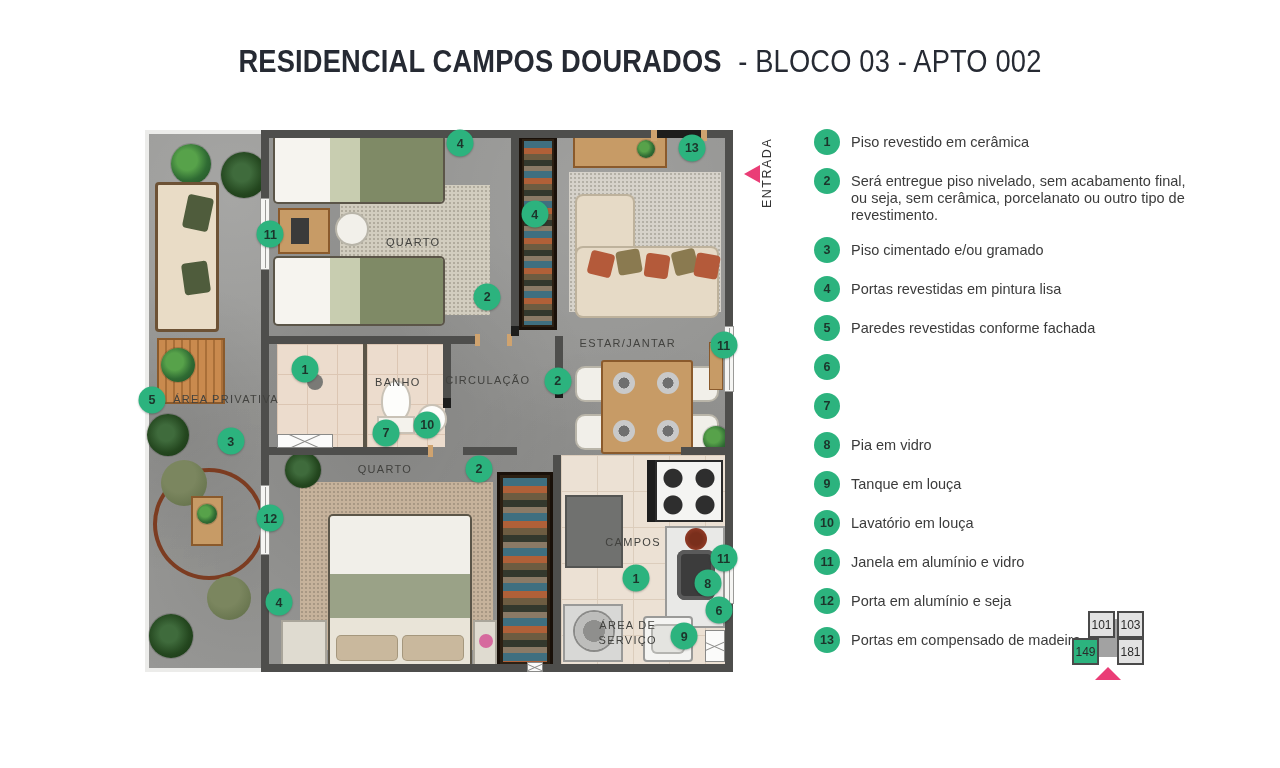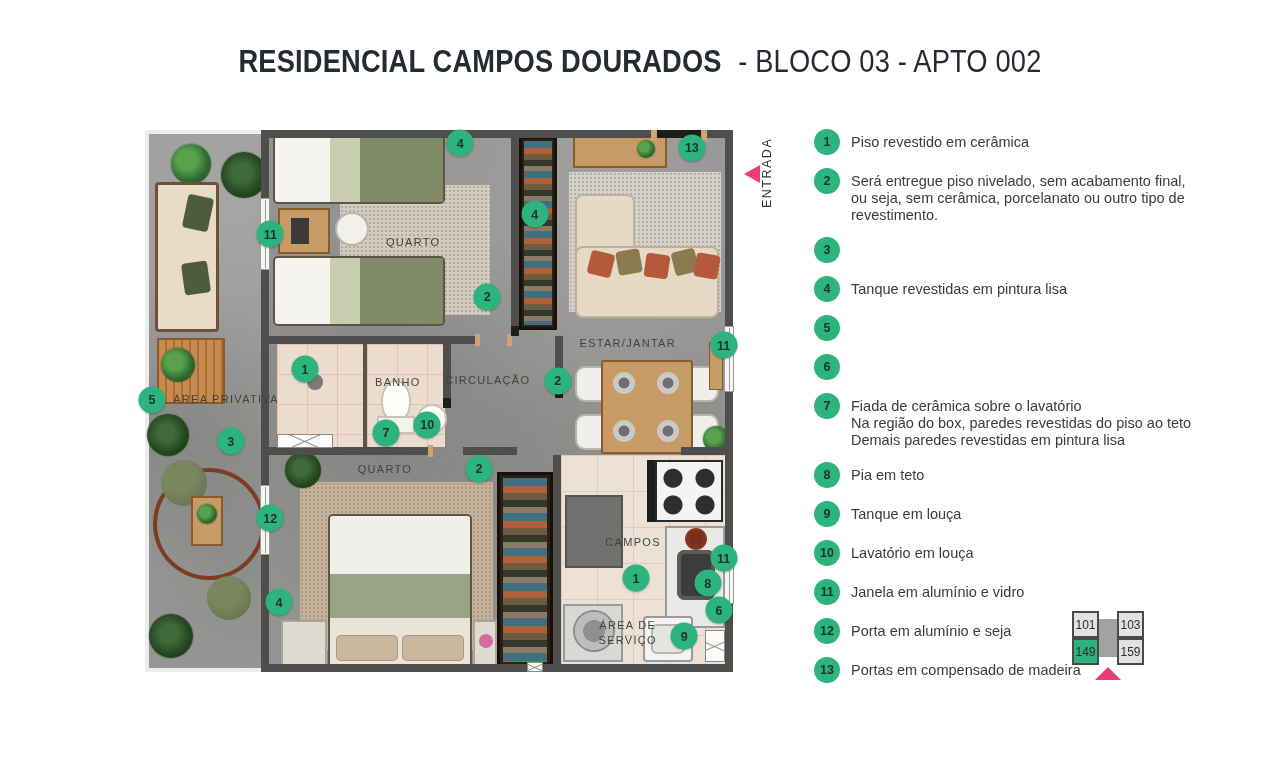--- a/index.html
+++ b/index.html
@@ -244,40 +244,39 @@
     <span class="legend-text">Piso revestido em cerâmica</span>
   </div>
   <div class="legend-row">
     <span class="legend-badge">2</span>
     <span class="legend-text">Será entregue piso nivelado, sem acabamento final,
 ou seja, sem cerâmica, porcelanato ou outro tipo de
 revestimento.</span>
   </div>
   <div class="legend-row">
     <span class="legend-badge">3</span>
+    <span class="legend-text">Piso cimentado e/ou gramado</span>
   </div>
   <div class="legend-row">
     <span class="legend-badge">4</span>
-    <span class="legend-text">Tanque revestidas em pintura lisa</span>
+    <span class="legend-text">Portas revestidas em pintura lisa</span>
   </div>
   <div class="legend-row">
     <span class="legend-badge">5</span>
+    <span class="legend-text">Paredes revestidas conforme fachada</span>
   </div>
   <div class="legend-row">
     <span class="legend-badge">6</span>
   </div>
   <div class="legend-row">
     <span class="legend-badge">7</span>
-    <span class="legend-text">Fiada de cerâmica sobre o lavatório
-Na região do box, paredes revestidas do piso ao teto
-Demais paredes revestidas em pintura lisa</span>
   </div>
   <div class="legend-row">
     <span class="legend-badge">8</span>
-    <span class="legend-text">Pia em teto</span>
+    <span class="legend-text">Pia em vidro</span>
   </div>
   <div class="legend-row">
     <span class="legend-badge">9</span>
     <span class="legend-text">Tanque em louça</span>
   </div>
   <div class="legend-row">
     <span class="legend-badge">10</span>
     <span class="legend-text">Lavatório em louça</span>
   </div>
   <div class="legend-row">
@@ -289,18 +288,18 @@
     <span class="legend-text">Porta em alumínio e seja</span>
   </div>
   <div class="legend-row">
     <span class="legend-badge">13</span>
     <span class="legend-text">Portas em compensado de madeira</span>
   </div>
 </div>
 
 <div class="unit-map">
   <div class="unit-conn"></div>
-  <div class="unit-box" style="left:0;top:0;">101</div>
+  <div class="unit-box" style="left:16px;top:0;">101</div>
   <div class="unit-box hl" style="left:0;top:27px;">149</div>
   <div class="unit-box" style="left:45px;top:0;">103</div>
-  <div class="unit-box" style="left:45px;top:27px;">159</div>
+  <div class="unit-box" style="left:45px;top:27px;">181</div>
   <div class="unit-arrow"></div>
 </div>
 
 </body></html>

